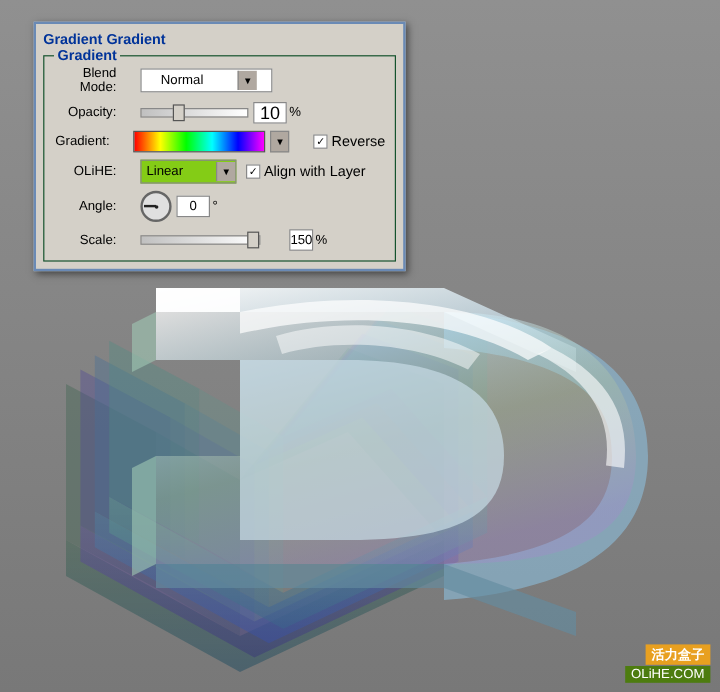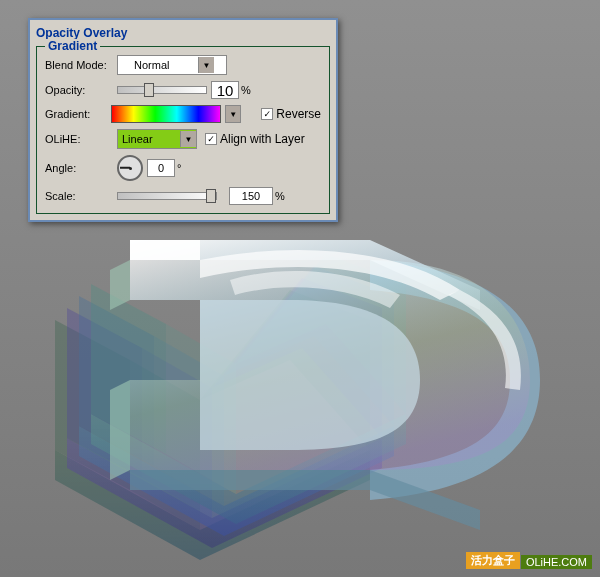--- a/index.html
+++ b/index.html
@@ -55,22 +55,22 @@
       align-items: center;
       margin-bottom: 6px;
     }
 
     .row:last-child {
       margin-bottom: 0;
     }
 
     .label {
       width: 72px;
-      text-align: left;
-      padding-right: 6px;
+      text-align: right;
+      padding-right: 20px;
       color: #000;
       font-size: 11px;
     }
 
     
     .dropdown {
       width: 110px;
       height: 20px;
       background: white;
       border: 1px solid #888;
@@ -252,20 +252,21 @@
       right: 0;
       cursor: pointer;
     }
 
     
     .watermark {
       position: absolute;
       bottom: 8px;
       right: 8px;
       display: flex;
+      flex-direction: column;
       align-items: flex-end;
       gap: 1px;
     }
 
     .watermark-top {
       background: #e8a020;
       color: white;
       font-size: 11px;
       font-weight: bold;
       padding: 1px 5px;
@@ -389,21 +390,21 @@
 
   <polygon points="130,240 200,240 200,260 130,260" fill="rgba(255,255,255,0.9)"></polygon>
 
   <path d="M 200,260 C 300,240 400,250 460,290 L 440,300 C 380,265 290,258 200,278 Z" fill="rgba(255,255,255,0.7)"></path>
   <path d="M 230,280 C 280,265 350,268 400,295 L 390,308 C 345,285 280,282 235,295 Z" fill="rgba(255,255,255,0.5)"></path>
 
   <path d="M 460,290 C 510,315 525,350 520,390 L 505,388 C 510,352 495,318 448,295 Z" fill="rgba(255,255,255,0.6)"></path>
 </svg>
 
 <div class="dialog">
-  <div class="dialog-title">Opacity Overlay</div>
+  <div class="dialog-title">Gradient Gradient</div>
 
   <div class="group-box">
     <span class="group-title">Gradient</span>
 
     <div class="row">
       <span class="label">Blend Mode:</span>
       <div class="dropdown">
         <span>Normal</span>
         <div class="dropdown-arrow">▼</div>
       </div>
@@ -450,21 +451,21 @@
       </div>
       <input class="number-input" type="text" value="0" style="width: 28px; height: 18px; border: 1px solid rgb(136, 136, 136); font-size: 11px; text-align: center;">
       <span class="unit-text">°</span>
     </div>
 
     <div class="row">
       <span class="label">Scale:</span>
       <div class="scale-slider-track">
         <div class="scale-thumb"></div>
       </div>
-      <input class="number-input" type="text" value="150" style="width: 44px; height: 18px; border: 1px solid rgb(136, 136, 136); font-size: 11px; text-align: center; margin-left: 8px;">
+      <input class="number-input" type="text" value="150" style="width: 20px; height: 18px; border: 1px solid rgb(136, 136, 136); font-size: 11px; text-align: center; margin-left: 20px;">
       <span class="unit-text">%</span>
     </div>
 
   </div>
 </div>
 
 <div class="watermark">
   <div class="watermark-top">活力盒子</div>
   <div class="watermark-bottom">OLiHE.COM</div>
 </div>

